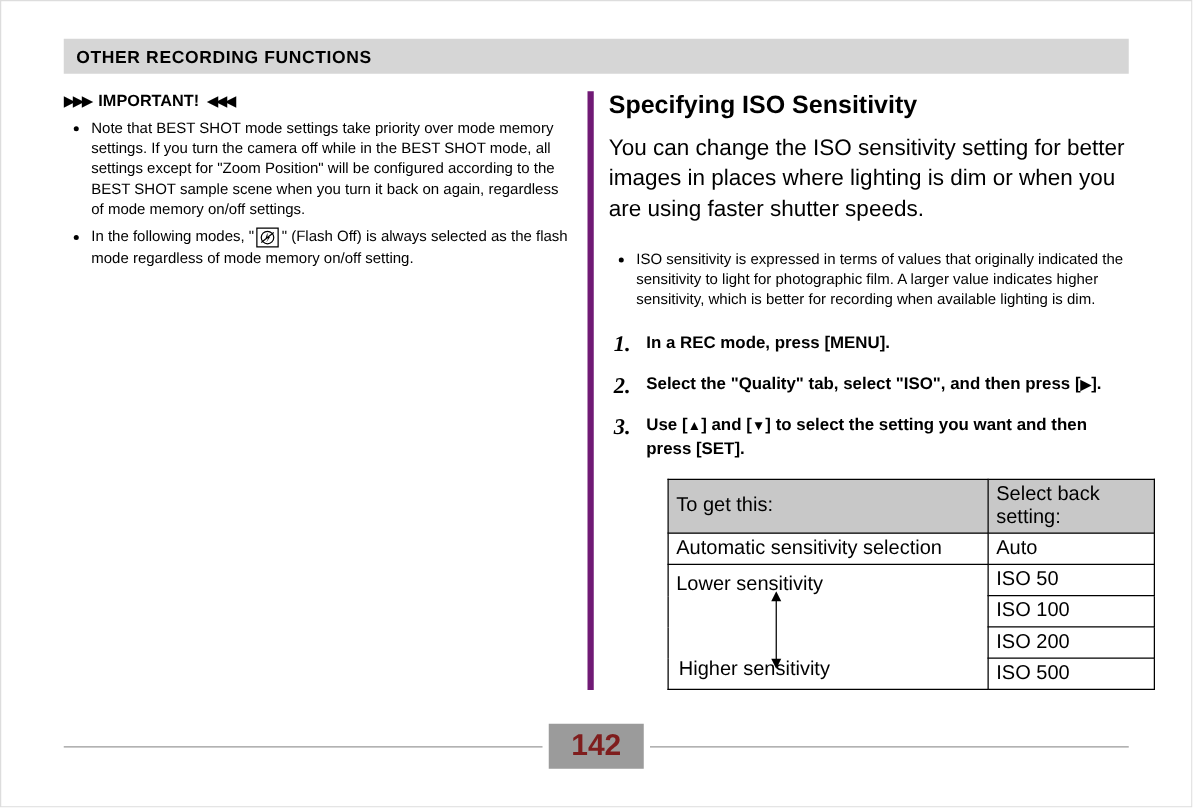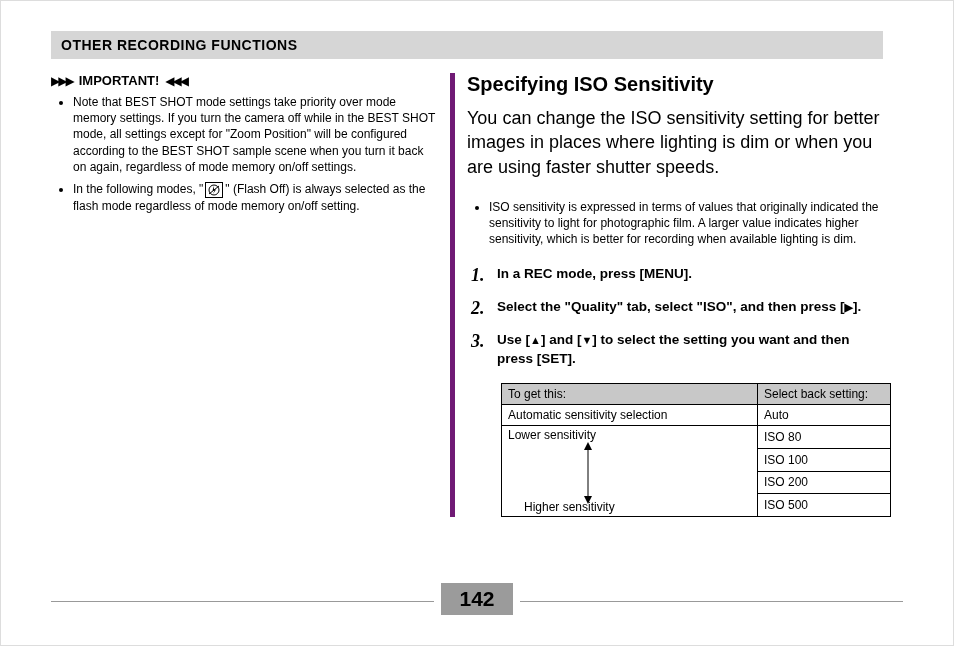--- a/index.html
+++ b/index.html
@@ -10,21 +10,21 @@
     background: #fff;
     font-family: Helvetica, Arial, sans-serif;
     color: #000;
     font-size: 14px;
   }
   .page {
     position: relative;
     box-sizing: border-box;
     width: 954px;
     height: 646px;
-    padding: 30px 70px 0 50px;
+    padding: 30px 50px 0 50px;
     border: 1px solid #ddd;
   }
   .header-bar {
     background: #d6d6d6;
     padding: 6px 10px;
     margin-bottom: 14px;
   }
   .header-bar .title {
     font-weight: bold;
     font-size: 14px;
@@ -114,22 +114,22 @@
     font-size: 18px;
     font-family: Georgia, 'Times New Roman', serif;
   }
   .tri {
     font-size: 11px;
     vertical-align: 0;
   }
   table.iso-table {
     border-collapse: collapse;
     width: 390px;
-    margin-left: 34px;
-    font-size: 12px;
+    margin-left: 47px;
+    font-size: 16px;
   }
   table.iso-table th, table.iso-table td {
     border: 1px solid #000;
     padding: 3px 6px;
     text-align: left;
     font-weight: normal;
   }
   table.iso-table th {
     background: #c8c8c8;
   }
@@ -138,21 +138,21 @@
     height: 90px;
   }
   .sens-col .top-label {
     position: absolute;
     top: 2px;
     left: 6px;
   }
   .sens-col .bottom-label {
     position: absolute;
     bottom: 2px;
-    left: 22px;
+    left: 8px;
   }
   .sens-col .arrow {
     position: absolute;
     left: 80px;
     top: 16px;
     height: 62px;
     width: 12px;
   }
   .footer {
     position: absolute;
@@ -166,23 +166,23 @@
     top: 18px;
     height: 1px;
     background: #999;
   }
   .footer .rule-left { left: 0; right: 55%; }
   .footer .rule-right { left: 55%; right: 0; }
   .page-number {
     position: relative;
     display: inline-block;
     background: #9b9b9b;
-    color: #000000;
-    font-weight: bold;
-    font-size: 21px;
+    color: #7f1d1d;
+    font-weight: bold;
+    font-size: 24px;
     padding: 4px 18px;
     z-index: 2;
   }
 </style>
 </head>
 <body>
 
 <div class="page">
 
   <div class="header-bar">
@@ -244,21 +244,21 @@
             <div class="sens-col">
               <span class="top-label">Lower sensitivity</span>
               <svg class="arrow" viewBox="0 0 12 62">
                 <line x1="6" y1="4" x2="6" y2="58" stroke="#000" stroke-width="1"></line>
                 <polygon points="6,0 2,8 10,8" fill="#000"></polygon>
                 <polygon points="6,62 2,54 10,54" fill="#000"></polygon>
               </svg>
               <span class="bottom-label">Higher sensitivity</span>
             </div>
           </td>
-          <td>ISO 80</td>
+          <td>ISO 50</td>
         </tr>
         <tr>
           <td>ISO 100</td>
         </tr>
         <tr>
           <td>ISO 200</td>
         </tr>
         <tr>
           <td>ISO 500</td>
         </tr>

